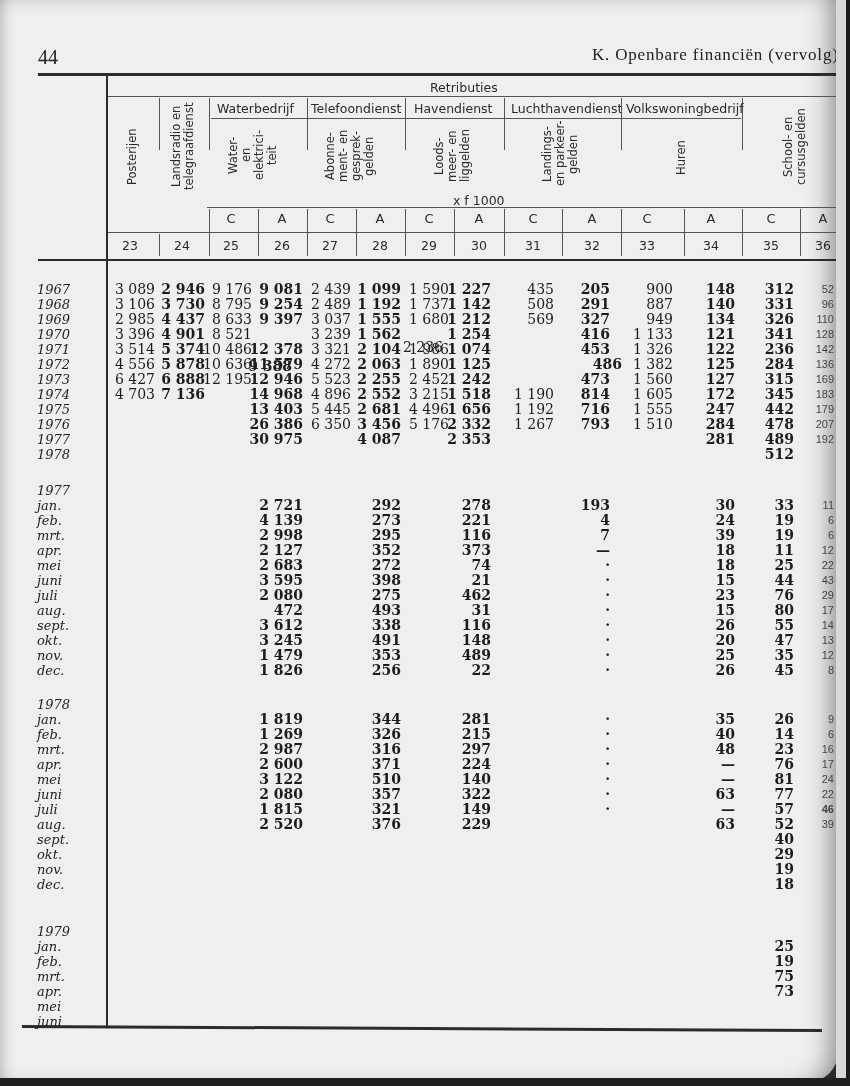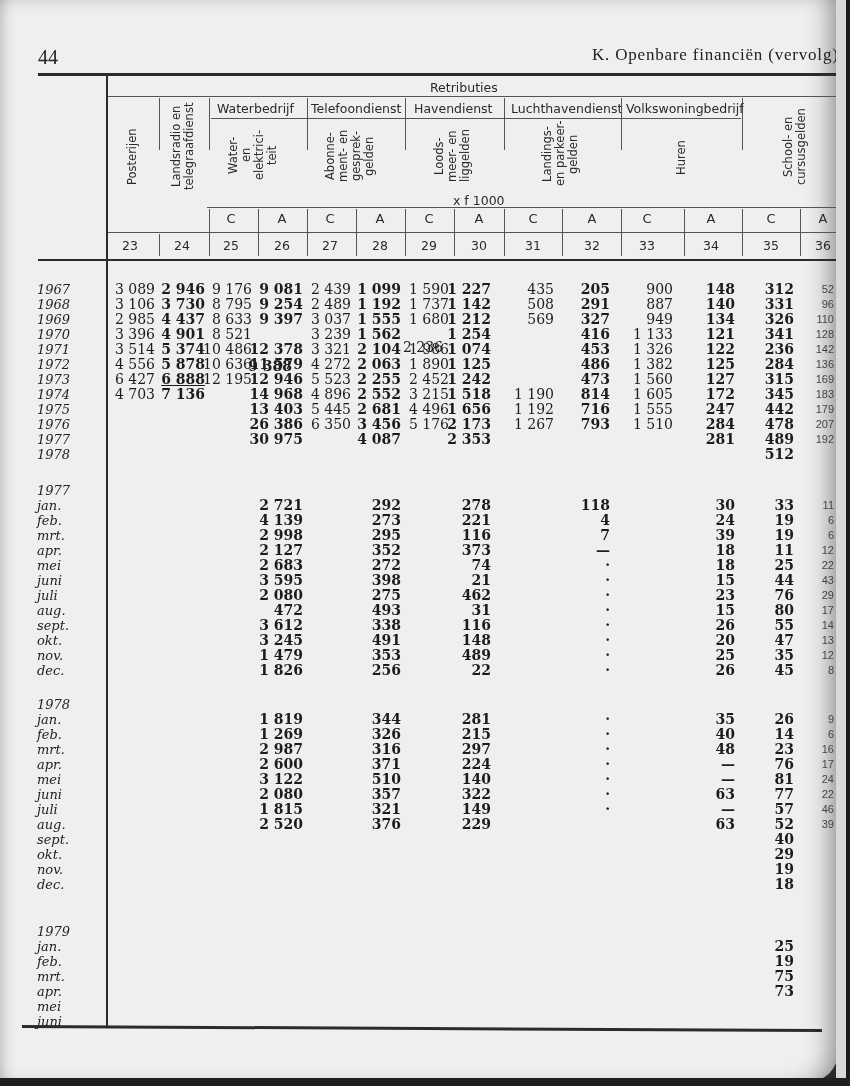--- a/index.html
+++ b/index.html
@@ -264,27 +264,27 @@
       <div class="cell b" style="top: 342px; right: 44px;">236</div>
       <div class="cell small" style="top: 342px; right: 4px;">142</div>
       <div class="cell" style="top: 357px; right: 683px;">4 556</div>
       <div class="cell b" style="top: 357px; right: 633px;">5 878</div>
       <div class="cell" style="top: 357px; right: 586px;">10 636</div>
       <div class="cell b" style="top: 357px; right: 535px;">11 579</div>
       <div class="cell" style="top: 357px; right: 487px;">4 272</div>
       <div class="cell b" style="top: 357px; right: 437px;">2 063</div>
       <div class="cell" style="top: 357px; right: 389px;">1 890</div>
       <div class="cell b" style="top: 357px; right: 347px;">1 125</div>
-      <div class="cell b" style="top: 357px; right: 228px;">486</div>
+      <div class="cell b" style="top: 357px; right: 216px;">486</div>
       <div class="cell" style="top: 357px; right: 165px;">1 382</div>
       <div class="cell b" style="top: 357px; right: 103px;">125</div>
       <div class="cell b" style="top: 357px; right: 44px;">284</div>
       <div class="cell small" style="top: 357px; right: 4px;">136</div>
       <div class="cell" style="top: 372px; right: 683px;">6 427</div>
-      <div class="cell b" style="top: 372px; right: 633px; text-decoration: underline;">6 888</div>
+      <div class="cell b" style="top: 372px; right: 633px;">6 888</div>
       <div class="cell" style="top: 372px; right: 586px;">12 195</div>
       <div class="cell b" style="top: 372px; right: 535px;">12 946</div>
       <div class="cell" style="top: 372px; right: 487px;">5 523</div>
       <div class="cell b" style="top: 372px; right: 437px;">2 255</div>
       <div class="cell" style="top: 372px; right: 389px;">2 452</div>
       <div class="cell b" style="top: 372px; right: 347px;">1 242</div>
       <div class="cell b" style="top: 372px; right: 228px; text-align: right;">473</div>
       <div class="cell" style="top: 372px; right: 165px;">1 560</div>
       <div class="cell b" style="top: 372px; right: 103px;">127</div>
       <div class="cell b" style="top: 372px; right: 44px;">315</div>
@@ -310,40 +310,40 @@
       <div class="cell" style="top: 402px; right: 284px;">1 192</div>
       <div class="cell b" style="top: 402px; right: 228px;">716</div>
       <div class="cell" style="top: 402px; right: 165px;">1 555</div>
       <div class="cell b" style="top: 402px; right: 103px;">247</div>
       <div class="cell b" style="top: 402px; right: 44px;">442</div>
       <div class="cell small" style="top: 402px; right: 4px;">179</div>
       <div class="cell b" style="top: 417px; right: 535px;">26 386</div>
       <div class="cell" style="top: 417px; right: 487px;">6 350</div>
       <div class="cell b" style="top: 417px; right: 437px;">3 456</div>
       <div class="cell" style="top: 417px; right: 389px;">5 176</div>
-      <div class="cell b" style="top: 417px; right: 347px;">2 173</div>
+      <div class="cell b" style="top: 417px; right: 347px;">2 332</div>
       <div class="cell" style="top: 417px; right: 284px;">1 267</div>
       <div class="cell b" style="top: 417px; right: 228px;">793</div>
       <div class="cell" style="top: 417px; right: 165px;">1 510</div>
       <div class="cell b" style="top: 417px; right: 103px;">284</div>
       <div class="cell b" style="top: 417px; right: 44px;">478</div>
       <div class="cell small" style="top: 417px; right: 4px;">207</div>
       <div class="cell b" style="top: 432px; right: 535px;">30 975</div>
       <div class="cell b" style="top: 432px; right: 437px;">4 087</div>
       <div class="cell b" style="top: 432px; right: 347px;">2 353</div>
       <div class="cell b" style="top: 432px; right: 103px;">281</div>
       <div class="cell b" style="top: 432px; right: 44px;">489</div>
       <div class="cell small" style="top: 432px; right: 4px;">192</div>
       <div class="cell b" style="top: 447px; right: 44px;">512</div>
     </div>
   <div id="m77-body">
       <div class="cell b" style="top: 498px; right: 535px;">2 721</div>
       <div class="cell b" style="top: 498px; right: 437px;">292</div>
       <div class="cell b" style="top: 498px; right: 347px;">278</div>
-      <div class="cell b" style="top: 498px; right: 228px;">118</div>
+      <div class="cell b" style="top: 498px; right: 228px;">193</div>
       <div class="cell b" style="top: 498px; right: 103px;">30</div>
       <div class="cell b" style="top: 498px; right: 44px;">33</div>
       <div class="cell small" style="top: 498px; right: 4px;">11</div>
       <div class="cell b" style="top: 513px; right: 535px;">4 139</div>
       <div class="cell b" style="top: 513px; right: 437px;">273</div>
       <div class="cell b" style="top: 513px; right: 347px;">221</div>
       <div class="cell b" style="top: 513px; right: 228px;">4</div>
       <div class="cell b" style="top: 513px; right: 103px;">24</div>
       <div class="cell b" style="top: 513px; right: 44px;">19</div>
       <div class="cell small" style="top: 513px; right: 4px;">6</div>
@@ -460,21 +460,21 @@
       <div class="cell b" style="top: 787px; right: 228px;">·</div>
       <div class="cell b" style="top: 787px; right: 103px;">63</div>
       <div class="cell b" style="top: 787px; right: 44px;">77</div>
       <div class="cell small" style="top: 787px; right: 4px;">22</div>
       <div class="cell b" style="top: 802px; right: 535px;">1 815</div>
       <div class="cell b" style="top: 802px; right: 437px;">321</div>
       <div class="cell b" style="top: 802px; right: 347px;">149</div>
       <div class="cell b" style="top: 802px; right: 228px;">·</div>
       <div class="cell b" style="top: 802px; right: 103px;">—</div>
       <div class="cell b" style="top: 802px; right: 44px;">57</div>
-      <div class="cell small" style="top: 802px; right: 4px;">46</div>
+      <div class="cell small" style="top: 802px; right: 4px; font-weight: bold;">46</div>
       <div class="cell b" style="top: 817px; right: 535px;">2 520</div>
       <div class="cell b" style="top: 817px; right: 437px;">376</div>
       <div class="cell b" style="top: 817px; right: 347px;">229</div>
       <div class="cell b" style="top: 817px; right: 103px;">63</div>
       <div class="cell b" style="top: 817px; right: 44px;">52</div>
       <div class="cell small" style="top: 817px; right: 4px;">39</div>
       <div class="cell b" style="top: 832px; right: 44px;">40</div>
       <div class="cell b" style="top: 847px; right: 44px;">29</div>
       <div class="cell b" style="top: 862px; right: 44px;">19</div>
       <div class="cell b" style="top: 877px; right: 44px;">18</div>

